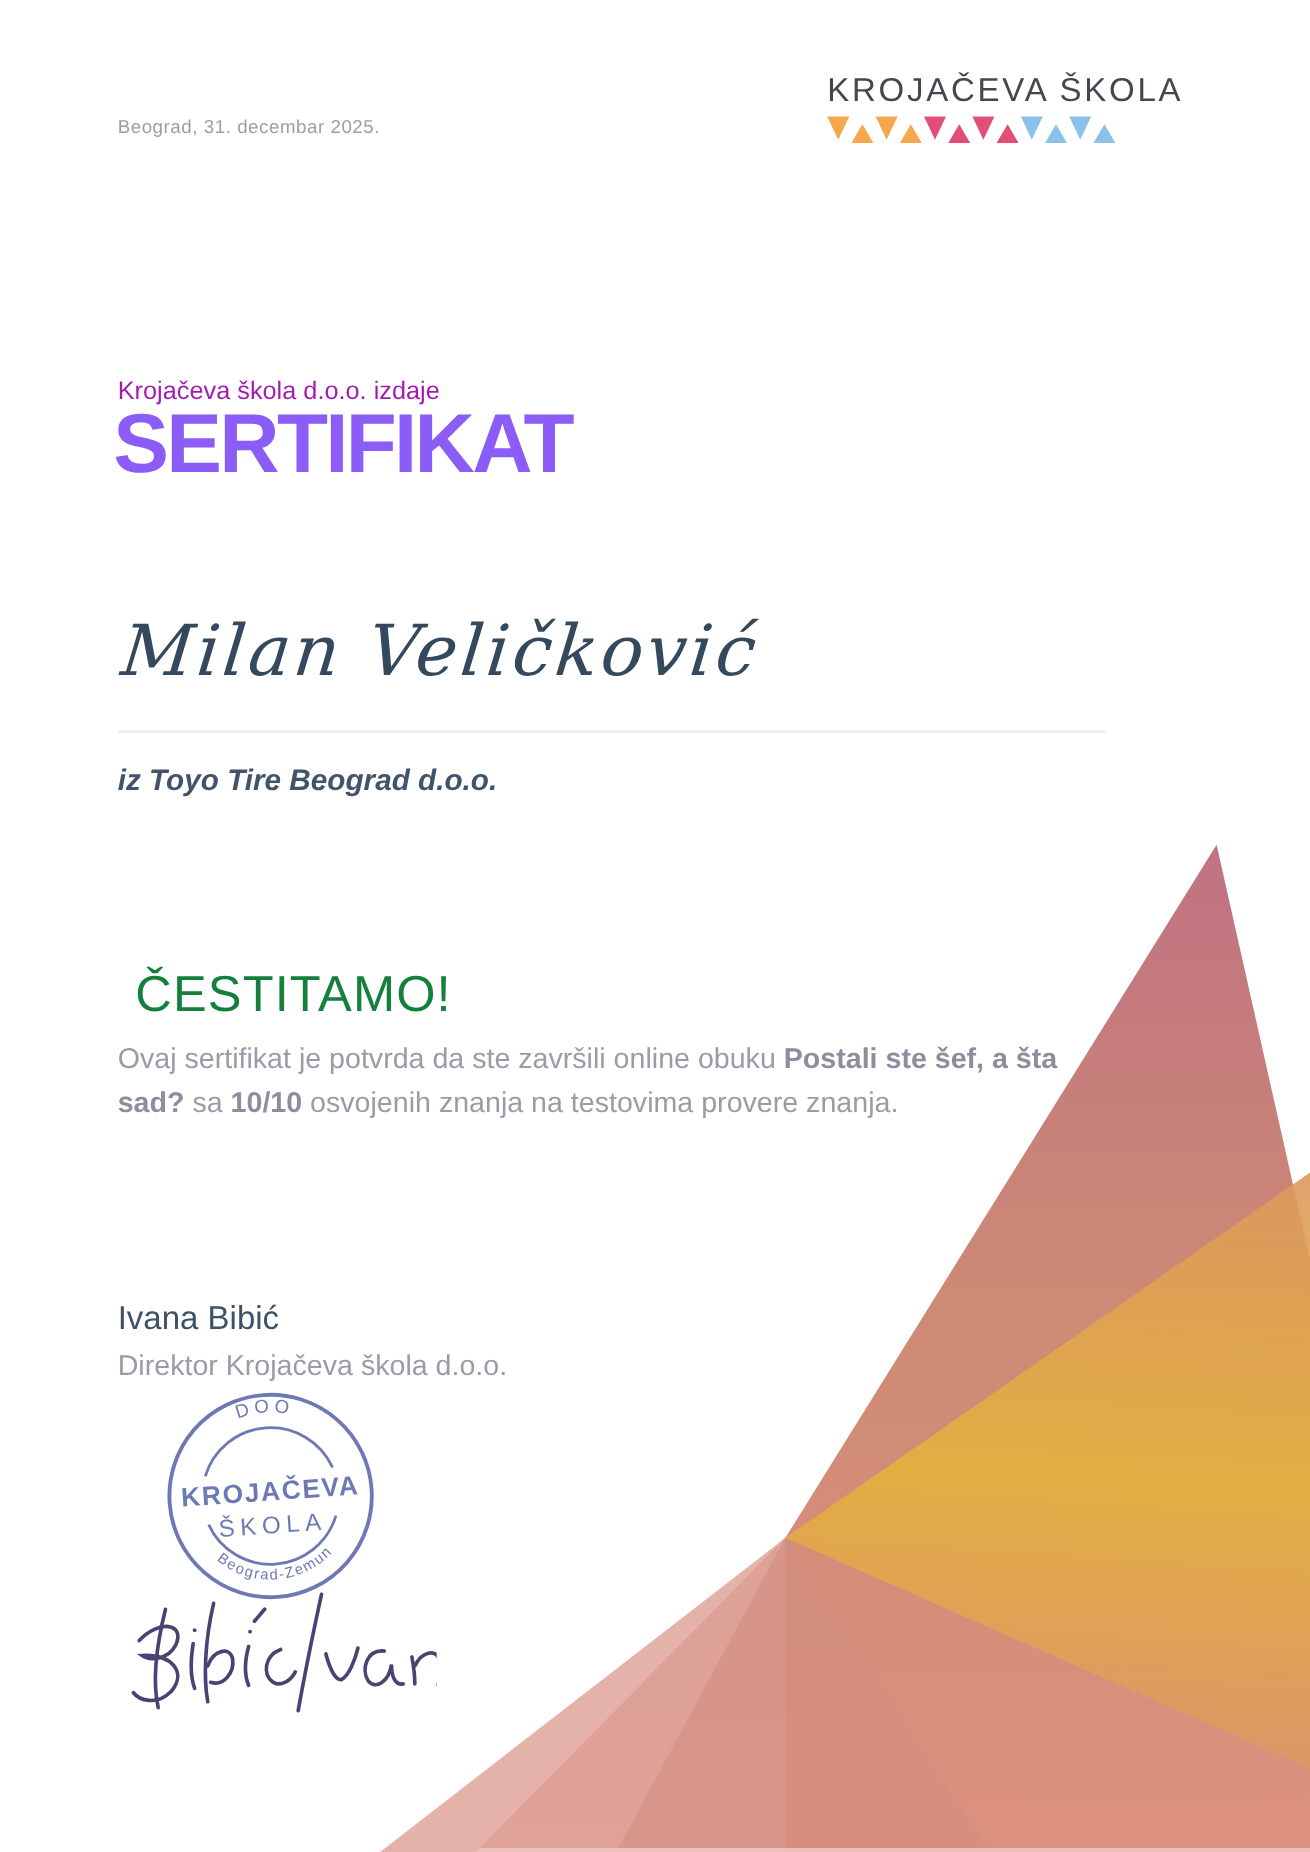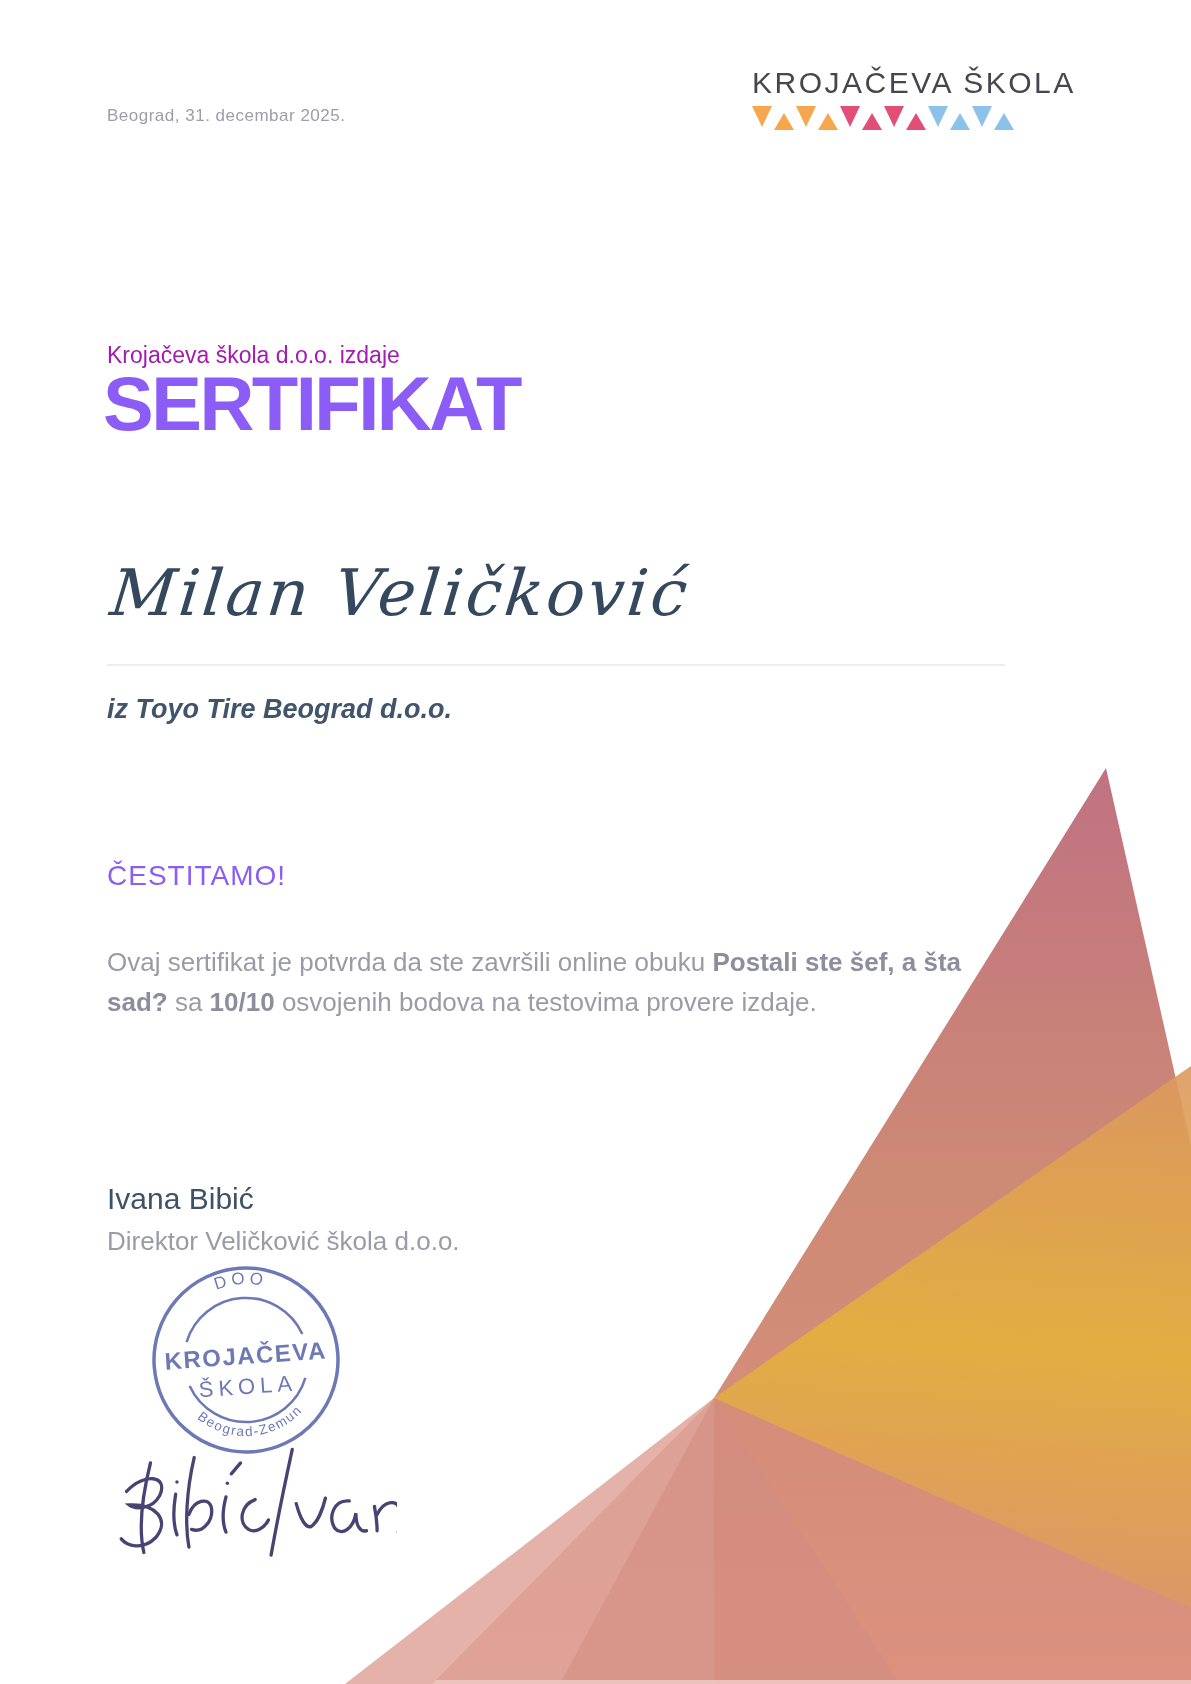--- a/index.html
+++ b/index.html
@@ -13,21 +13,21 @@
   .logo-band{left:752px;top:106px;height:24px;display:flex;z-index:3;}
   .tri{width:0;height:0;border-left:10px solid transparent;border-right:10px solid transparent;margin-right:2px;}
   .tri.down{border-top:21px solid var(--c);}
   .tri.up{border-bottom:17px solid var(--c);margin-top:auto;}
   .issuer{left:107px;top:342px;font-size:23px;color:#a21caf;z-index:3;}
   .cert-title{left:103px;top:360px;font-size:76px;font-weight:800;letter-spacing:-2.5px;color:#8b5cf6;z-index:3;margin:0;}
   .recipient-name{left:107px;top:556px;font-size:64px;font-family:"DejaVu Serif","Liberation Serif",serif;
     font-style:italic;color:#35495e;transform:skewX(-6deg);transform-origin:left bottom;z-index:3;letter-spacing:3px;}
   .name-rule{left:107px;top:664px;width:898px;height:2px;background:#ececef;z-index:2;}
   .company{left:107px;top:694px;font-size:27px;font-style:italic;font-weight:600;color:#41546a;z-index:3;}
-  .congrats-h{left:107px;top:860px;font-size:28px;font-weight:400;letter-spacing:1px;color:#8b5cf6;z-index:3;margin:0;}
+  .congrats-h{left:107px;top:860px;font-size:46px;font-weight:400;letter-spacing:1px;color:#15803d;z-index:3;margin:16px;}
   .body-par{left:107px;top:942px;width:915px;font-size:26px;line-height:40px;color:#9b9aa8;z-index:3;margin:0;}
   .body-par .b{font-weight:700;color:#8e8d9d;}
   .sig-name{left:107px;top:1182px;font-size:30px;color:#3e5166;z-index:3;}
   .sig-title{left:107px;top:1226px;font-size:26px;color:#9b9aa8;z-index:3;}
   .decor{left:0;top:0;z-index:1;pointer-events:none;}
   .stamp{left:134px;top:1248px;z-index:2;opacity:.82;}
   .stamp text{fill:#4d5ca6;font-family:"Liberation Sans",sans-serif;}
   .signature{left:112px;top:1444px;z-index:2;}
 </style>
 </head>
@@ -74,24 +74,24 @@
     </div>
 
   <div class="abs issuer">Krojačeva škola d.o.o. izdaje</div>
   <h1 class="abs cert-title">SERTIFIKAT</h1>
 
   <div class="abs recipient-name">Milan Veličković</div>
   <div class="abs name-rule"></div>
   <div class="abs company">iz Toyo Tire Beograd d.o.o.</div>
 
   <h2 class="abs congrats-h">ČESTITAMO!</h2>
-  <p class="abs body-par"><span>Ovaj sertifikat je potvrda da ste završili online obuku </span><span class="b">Postali ste šef, a šta sad?</span><span> sa </span><span class="b">10/10</span><span> osvojenih bodova na testovima provere izdaje.</span></p>
+  <p class="abs body-par"><span>Ovaj sertifikat je potvrda da ste završili online obuku </span><span class="b">Postali ste šef, a šta sad?</span><span> sa </span><span class="b">10/10</span><span> osvojenih znanja na testovima provere znanja.</span></p>
 
   <div class="abs sig-name">Ivana Bibić</div>
-  <div class="abs sig-title">Direktor Veličković škola d.o.o.</div>
+  <div class="abs sig-title">Direktor Krojačeva škola d.o.o.</div>
 
   <svg class="abs stamp" width="224" height="224" viewBox="-112 -112 224 224">
     <g transform="rotate(-4)">
       <circle cx="0" cy="0" r="92" fill="none" stroke="#4d5ca6" stroke-width="3.5"></circle>
       <path d="M -58,-22 A 62 62 0 0 1 58,-22" fill="none" stroke="#4d5ca6" stroke-width="2.5"></path>
       <path d="M -58,22 A 62 62 0 0 0 58,22" fill="none" stroke="#4d5ca6" stroke-width="2.5"></path>
       <defs>
         <path id="stampTopPath" d="M -48,-59 A 76 76 0 0 1 48,-59" fill="none"></path>
         <path id="stampBottomPath" d="M -62,44 A 76 76 0 0 0 62,44" fill="none"></path>
       </defs>

